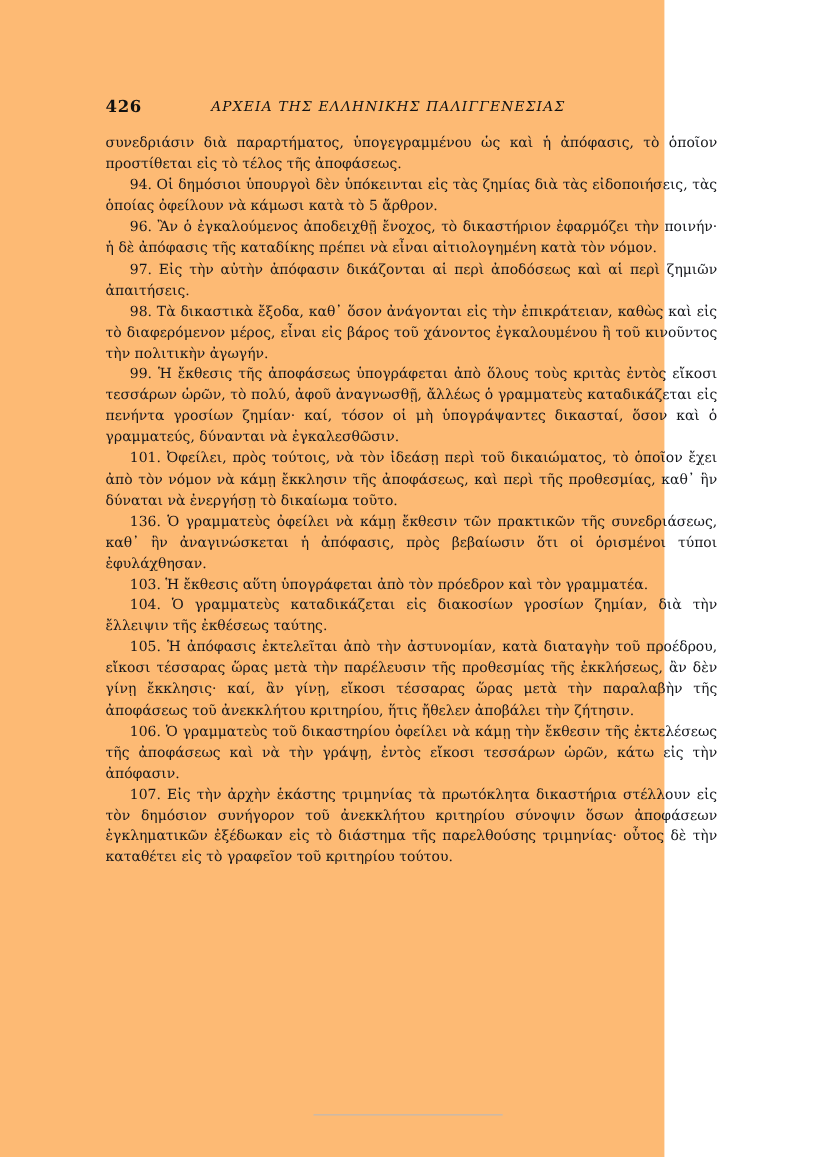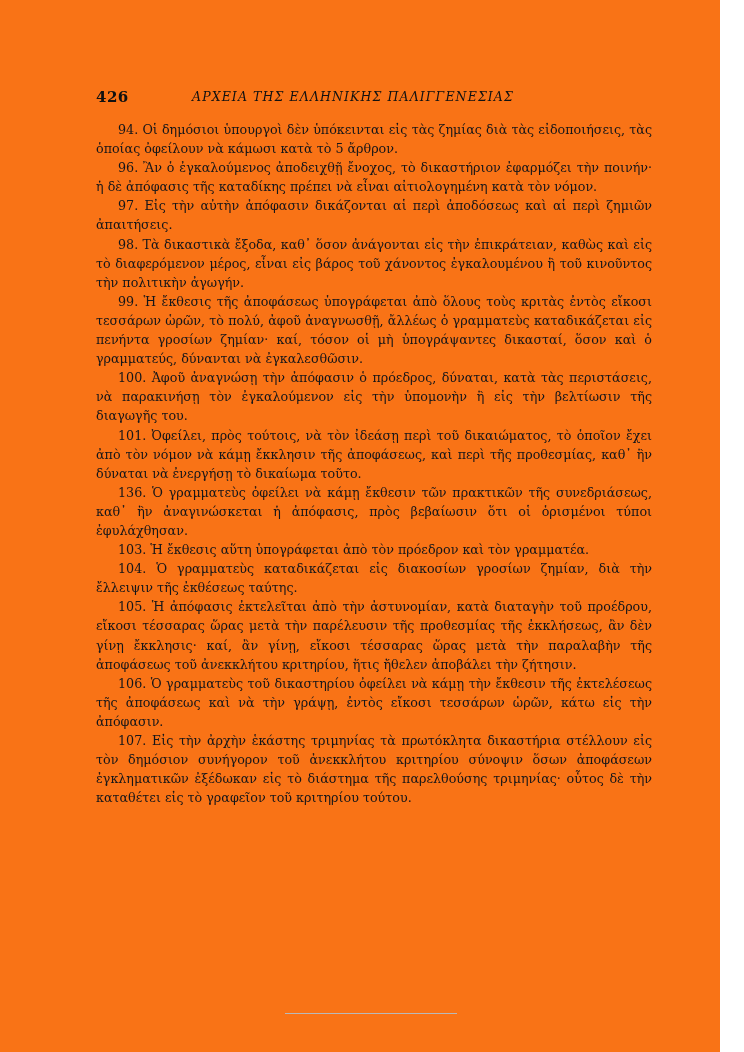--- a/index.html
+++ b/index.html
@@ -12,23 +12,23 @@
     background: #ffffff;
     font-family: "DejaVu Serif", "Liberation Serif", serif;
     color: #1a1a1a;
     position: relative;
     overflow: hidden;
   }
   .page {
     position: absolute;
     left: 0;
     top: 0;
-    width: 720px;
+    width: 604px;
     height: 1052px;
-    background: #f97316;
+    background: #fdba74;
   }
   .page-header {
     position: absolute;
     left: 96px;
     top: 88px;
     width: 556px;
     height: 18px;
   }
   .folio {
     position: absolute;
@@ -83,26 +83,26 @@
 <body>
 
 <div class="page">
 
   <div class="page-header">
     <span class="folio">426</span>
     <span class="running-title">ΑΡΧΕΙΑ ΤΗΣ ΕΛΛΗΝΙΚΗΣ ΠΑΛΙΓΓΕΝΕΣΙΑΣ</span>
   </div>
 
   <div class="body-block">
+    <p class="para noindent">συνεδριάσιν διὰ παραρτήματος, ὑπογεγραμμένου ὡς καὶ ἡ ἀπόφασις, τὸ ὁποῖον προστίθεται εἰς τὸ τέλος τῆς ἀποφάσεως.</p>
     <p class="para indent">94. Οἱ δημόσιοι ὑπουργοὶ δὲν ὑπόκεινται εἰς τὰς ζημίας διὰ τὰς εἰδοποιήσεις, τὰς ὁποίας ὀφείλουν νὰ κάμωσι κατὰ τὸ 5 ἄρθρον.</p>
     <p class="para indent">96. Ἂν ὁ ἐγκαλούμενος ἀποδειχθῇ ἔνοχος, τὸ δικαστήριον ἐφαρμόζει τὴν ποινήν· ἡ δὲ ἀπόφασις τῆς καταδίκης πρέπει νὰ εἶναι αἰτιολογημένη κατὰ τὸν νόμον.</p>
     <p class="para indent">97. Εἰς τὴν αὐτὴν ἀπόφασιν δικάζονται αἱ περὶ ἀποδόσεως καὶ αἱ περὶ ζημιῶν ἀπαιτήσεις.</p>
     <p class="para indent">98. Τὰ δικαστικὰ ἔξοδα, καθ᾽ ὅσον ἀνάγονται εἰς τὴν ἐπικράτειαν, καθὼς καὶ εἰς τὸ διαφερόμενον μέρος, εἶναι εἰς βάρος τοῦ χάνοντος ἐγκαλουμένου ἢ τοῦ κινοῦντος τὴν πολιτικὴν ἀγωγήν.</p>
     <p class="para indent">99. Ἡ ἔκθεσις τῆς ἀποφάσεως ὑπογράφεται ἀπὸ ὅλους τοὺς κριτὰς ἐντὸς εἴκοσι τεσσάρων ὡρῶν, τὸ πολύ, ἀφοῦ ἀναγνωσθῇ, ἄλλέως ὁ γραμματεὺς καταδικάζεται εἰς πενήντα γροσίων ζημίαν· καί, τόσον οἱ μὴ ὑπογράψαντες δικασταί, ὅσον καὶ ὁ γραμματεύς, δύνανται νὰ ἐγκαλεσθῶσιν.</p>
-    <p class="para indent">100. Ἀφοῦ ἀναγνώσῃ τὴν ἀπόφασιν ὁ πρόεδρος, δύναται, κατὰ τὰς περιστάσεις, νὰ παρακινήσῃ τὸν ἐγκαλούμενον εἰς τὴν ὑπομονὴν ἢ εἰς τὴν βελτίωσιν τῆς διαγωγῆς του.</p>
     <p class="para indent">101. Ὀφείλει, πρὸς τούτοις, νὰ τὸν ἰδεάσῃ περὶ τοῦ δικαιώματος, τὸ ὁποῖον ἔχει ἀπὸ τὸν νόμον νὰ κάμῃ ἔκκλησιν τῆς ἀποφάσεως, καὶ περὶ τῆς προθεσμίας, καθ᾽ ἣν δύναται νὰ ἐνεργήσῃ τὸ δικαίωμα τοῦτο.</p>
     <p class="para indent">136. Ὁ γραμματεὺς ὀφείλει νὰ κάμῃ ἔκθεσιν τῶν πρακτικῶν τῆς συνεδριάσεως, καθ᾽ ἣν ἀναγινώσκεται ἡ ἀπόφασις, πρὸς βεβαίωσιν ὅτι οἱ ὁρισμένοι τύποι ἐφυλάχθησαν.</p>
     <p class="para indent">103. Ἡ ἔκθεσις αὕτη ὑπογράφεται ἀπὸ τὸν πρόεδρον καὶ τὸν γραμματέα.</p>
     <p class="para indent">104. Ὁ γραμματεὺς καταδικάζεται εἰς διακοσίων γροσίων ζημίαν, διὰ τὴν ἔλλειψιν τῆς ἐκθέσεως ταύτης.</p>
     <p class="para indent">105. Ἡ ἀπόφασις ἐκτελεῖται ἀπὸ τὴν ἀστυνομίαν, κατὰ διαταγὴν τοῦ προέδρου, εἴκοσι τέσσαρας ὥρας μετὰ τὴν παρέλευσιν τῆς προθεσμίας τῆς ἐκκλήσεως, ἂν δὲν γίνῃ ἔκκλησις· καί, ἂν γίνῃ, εἴκοσι τέσσαρας ὥρας μετὰ τὴν παραλαβὴν τῆς ἀποφάσεως τοῦ ἀνεκκλήτου κριτηρίου, ἥτις ἤθελεν ἀποβάλει τὴν ζήτησιν.</p>
     <p class="para indent">106. Ὁ γραμματεὺς τοῦ δικαστηρίου ὀφείλει νὰ κάμῃ τὴν ἔκθεσιν τῆς ἐκτελέσεως τῆς ἀποφάσεως καὶ νὰ τὴν γράψῃ, ἐντὸς εἴκοσι τεσσάρων ὡρῶν, κάτω εἰς τὴν ἀπόφασιν.</p>
     <p class="para indent">107. Εἰς τὴν ἀρχὴν ἑκάστης τριμηνίας τὰ πρωτόκλητα δικαστήρια στέλλουν εἰς τὸν δημόσιον συνήγορον τοῦ ἀνεκκλήτου κριτηρίου σύνοψιν ὅσων ἀποφάσεων ἐγκληματικῶν ἐξέδωκαν εἰς τὸ διάστημα τῆς παρελθούσης τριμηνίας· οὗτος δὲ τὴν καταθέτει εἰς τὸ γραφεῖον τοῦ κριτηρίου τούτου.</p>
   </div>
 
   <div class="footer-rule"></div>

